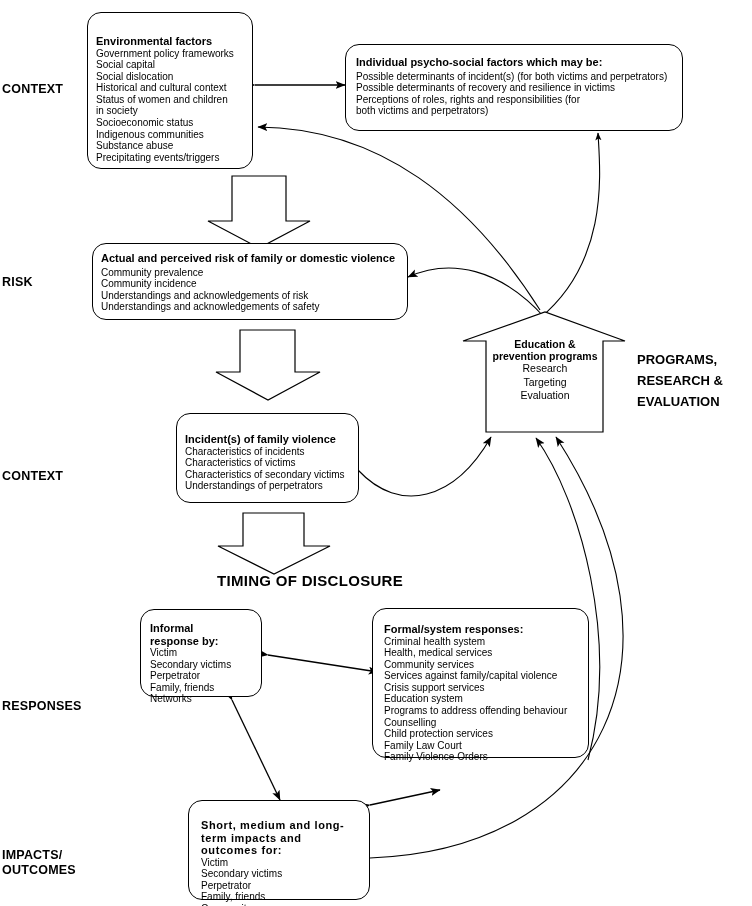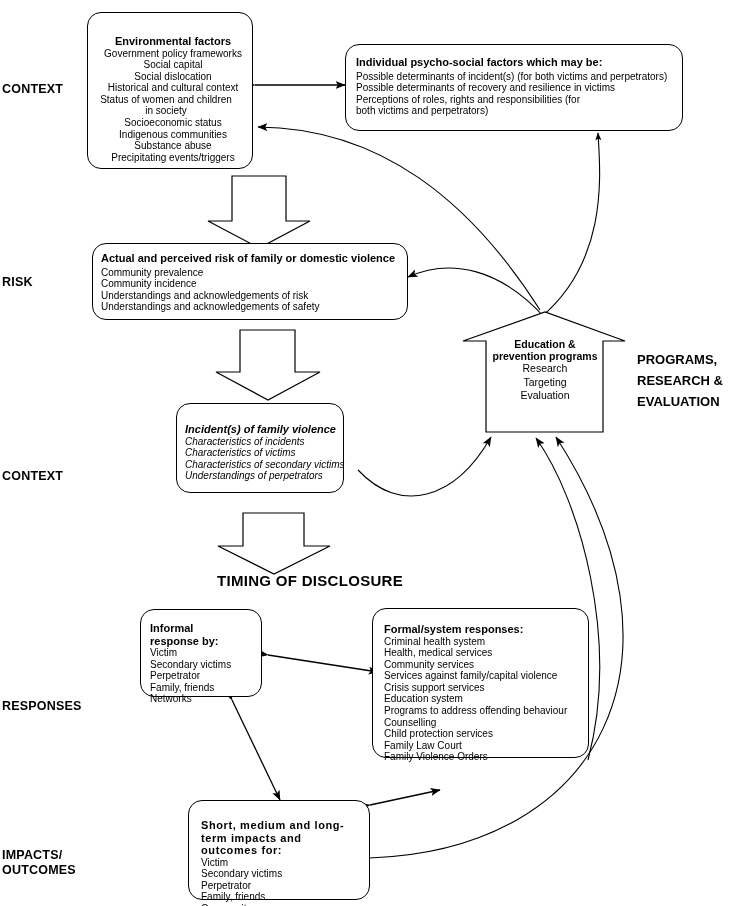--- a/index.html
+++ b/index.html
@@ -96,21 +96,21 @@
   <div class="stage-label" style="left:2px;top:469px;">CONTEXT</div>
   <div class="stage-label" style="left:2px;top:699px;">RESPONSES</div>
   <div class="stage-label" style="left:2px;top:848px;">IMPACTS/
 OUTCOMES</div>
 
   <div class="prog-label" style="left:637px;top:349px;">PROGRAMS,
 RESEARCH &amp;
 EVALUATION</div>
 
   <div class="rbox" style="left:87px;top:12px;width:166px;height:157px;">
-    <div class="inner" style="left:8px;top:22px;width:154px;text-align:center;">
+    <div class="inner" style="left:8px;top:22px;width:154px;">
       <div class="ttl">Environmental factors</div>
       <div class="li">Government policy frameworks</div>
       <div class="li">Social capital</div>
       <div class="li">Social dislocation</div>
       <div class="li">Historical and cultural context</div>
       <div class="li wrap" style="width:140px;">Status of women and children in society</div>
       <div class="li">Socioeconomic status</div>
       <div class="li">Indigenous communities</div>
       <div class="li">Substance abuse</div>
       <div class="li">Precipitating events/triggers</div>
@@ -129,21 +129,21 @@
   <div class="rbox" style="left:92px;top:243px;width:316px;height:77px;">
     <div class="inner" style="left:8px;top:8px;width:296px;">
       <div class="ttl">Actual and perceived risk of family or domestic violence</div>
       <div class="li" style="margin-top:2px;">Community prevalence</div>
       <div class="li">Community incidence</div>
       <div class="li">Understandings and acknowledgements of risk</div>
       <div class="li">Understandings and acknowledgements of safety</div>
     </div>
   </div>
 
-  <div class="rbox" style="left:176px;top:403px;width:168px;height:90px;font-style:italic;">
+  <div class="rbox" style="left:176px;top:413px;width:183px;height:90px;">
     <div class="inner" style="left:8px;top:19px;width:170px;">
       <div class="ttl">Incident(s) of family violence</div>
       <div class="li">Characteristics of incidents</div>
       <div class="li">Characteristics of victims</div>
       <div class="li">Characteristics of secondary victims</div>
       <div class="li">Understandings of perpetrators</div>
     </div>
   </div>
 
   <div class="edu-text" style="left:486px;top:338px;">

